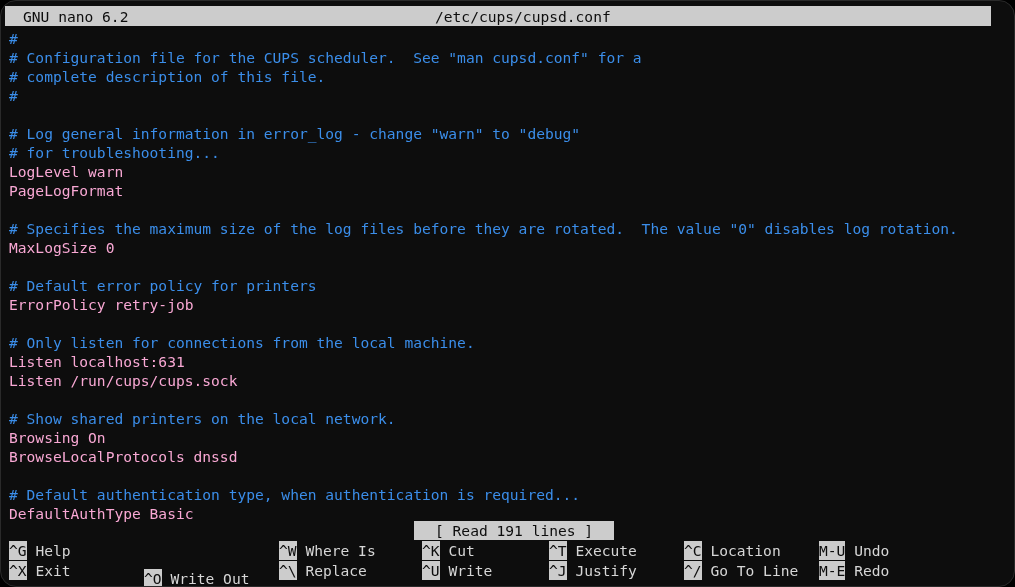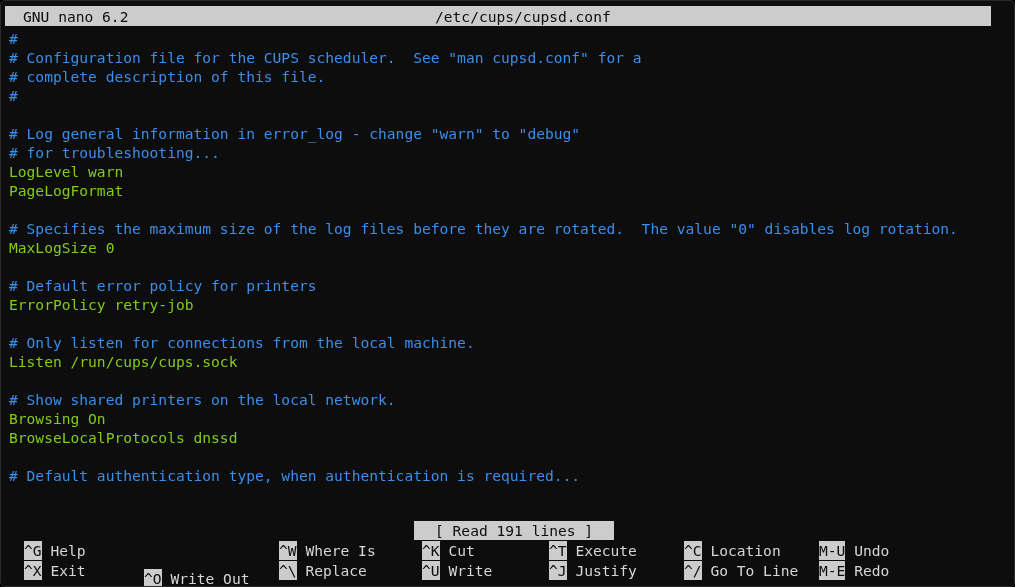--- a/index.html
+++ b/index.html
@@ -11,21 +11,21 @@
     position: relative;
     width: 1015px;
     height: 587px;
     background: #0d0d0d;
     overflow: hidden;
     font-family: "DejaVu Sans Mono", "Liberation Mono", monospace;
     font-size: 14.6px;
     line-height: 19px;
     box-sizing: border-box;
     border: 1px solid #2a2a2a;
-    border-radius: 5px;
+    border-radius: 16px;
   }
 
   
   #titlebar {
     position: absolute;
     left: 4px;
     top: 5px;
     width: 986px;
     height: 20px;
     background: #cccccc;
@@ -48,21 +48,21 @@
   #editor {
     position: absolute;
     left: 8px;
     top: 28px;
     width: 1000px;
     height: 485px;
   }
   .line {
     height: 19px;
     white-space: pre;
-    color: #84cc16;
+    color: #f9a8d4;
     letter-spacing: 0px;
   }
   .line.comment { color: #3b8eea; }
   .line.blank { color: transparent; }
 
   
   #statusmsg {
     position: absolute;
     left: 413px;
     top: 520px;
@@ -122,33 +122,35 @@
       <div class="line">LogLevel warn</div>
       <div class="line">PageLogFormat</div>
       <div class="line blank"> </div>
       <div class="line comment"># Specifies the maximum size of the log files before they are rotated.  The value "0" disables log rotation.</div>
       <div class="line">MaxLogSize 0</div>
       <div class="line blank"> </div>
       <div class="line comment"># Default error policy for printers</div>
       <div class="line">ErrorPolicy retry-job</div>
       <div class="line blank"> </div>
       <div class="line comment"># Only listen for connections from the local machine.</div>
+      <div class="line">Listen localhost:631</div>
       <div class="line">Listen /run/cups/cups.sock</div>
       <div class="line blank"> </div>
       <div class="line comment"># Show shared printers on the local network.</div>
       <div class="line">Browsing On</div>
       <div class="line">BrowseLocalProtocols dnssd</div>
       <div class="line blank"> </div>
       <div class="line comment"># Default authentication type, when authentication is required...</div>
+      <div class="line">DefaultAuthType Basic</div>
     </div>
 
   <div id="statusmsg">[ Read 191 lines ]</div>
 
   <div id="helpbar">
-      <div class="hb-col" style="left: 23px;"><div class="hb-row"><span class="hb-key">^G</span><span class="hb-gap"> </span><span class="hb-label">Help</span></div><div class="hb-row"><span class="hb-key">^X</span><span class="hb-gap"> </span><span class="hb-label">Exit</span></div></div>
+      <div class="hb-col" style="left: 8px;"><div class="hb-row"><span class="hb-key">^G</span><span class="hb-gap"> </span><span class="hb-label">Help</span></div><div class="hb-row"><span class="hb-key">^X</span><span class="hb-gap"> </span><span class="hb-label">Exit</span></div></div>
       <div class="hb-col" style="left: 143px; margin-top: 28px;"><div class="hb-row"><span class="hb-key">^O</span><span class="hb-gap"> </span><span class="hb-label">Write Out</span></div><div class="hb-row"><span class="hb-key">^R</span><span class="hb-gap"> </span><span class="hb-label">Read File</span></div></div>
       <div class="hb-col" style="left: 278px;"><div class="hb-row"><span class="hb-key">^W</span><span class="hb-gap"> </span><span class="hb-label">Where Is</span></div><div class="hb-row"><span class="hb-key">^\</span><span class="hb-gap"> </span><span class="hb-label">Replace</span></div></div>
       <div class="hb-col" style="left: 421px;"><div class="hb-row"><span class="hb-key">^K</span><span class="hb-gap"> </span><span class="hb-label">Cut</span></div><div class="hb-row"><span class="hb-key">^U</span><span class="hb-gap"> </span><span class="hb-label">Write</span></div></div>
       <div class="hb-col" style="left: 548px;"><div class="hb-row"><span class="hb-key">^T</span><span class="hb-gap"> </span><span class="hb-label">Execute</span></div><div class="hb-row"><span class="hb-key">^J</span><span class="hb-gap"> </span><span class="hb-label">Justify</span></div></div>
       <div class="hb-col" style="left: 683px;"><div class="hb-row"><span class="hb-key">^C</span><span class="hb-gap"> </span><span class="hb-label">Location</span></div><div class="hb-row"><span class="hb-key">^/</span><span class="hb-gap"> </span><span class="hb-label">Go To Line</span></div></div>
       <div class="hb-col" style="left: 818px;"><div class="hb-row"><span class="hb-key">M-U</span><span class="hb-gap"> </span><span class="hb-label">Undo</span></div><div class="hb-row"><span class="hb-key">M-E</span><span class="hb-gap"> </span><span class="hb-label">Redo</span></div></div>
     </div>
 
 </div>
 

